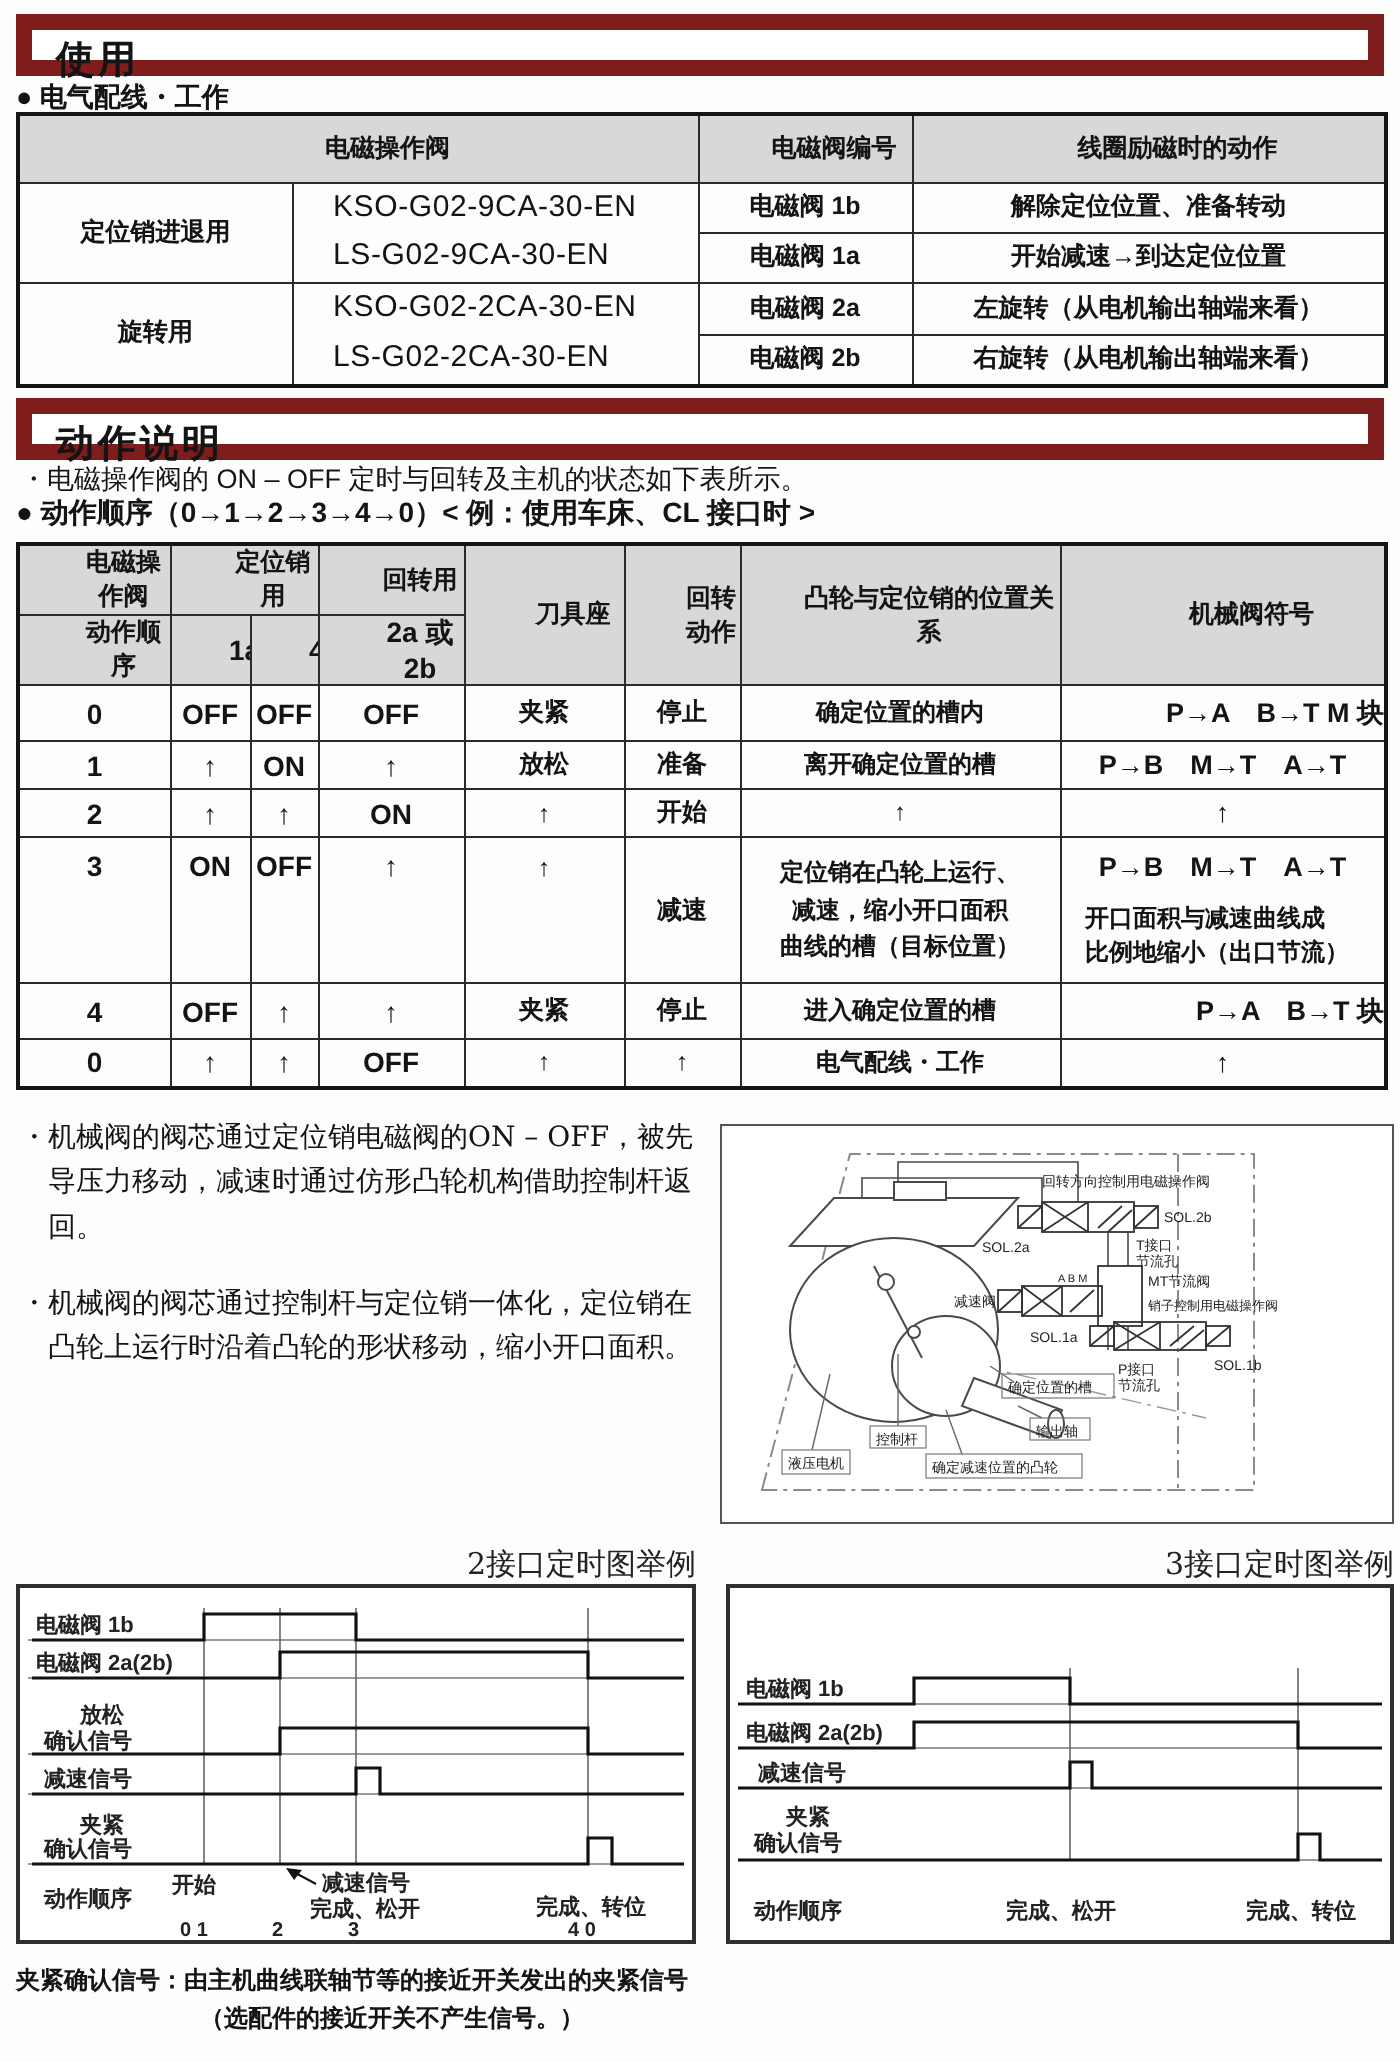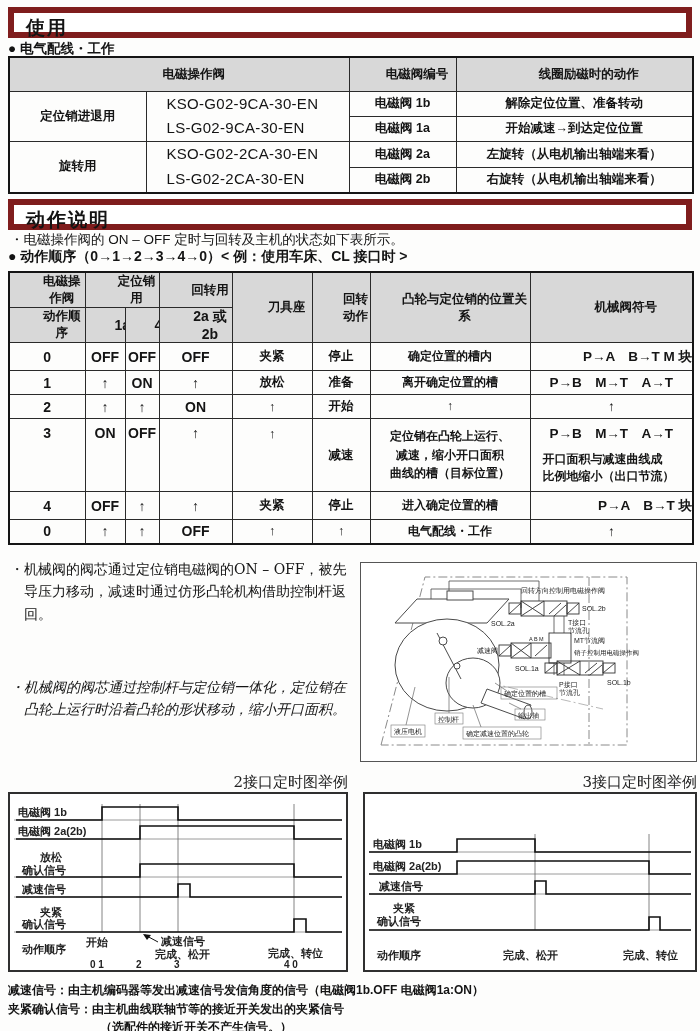--- a/index.html
+++ b/index.html
@@ -5,21 +5,21 @@
   * { box-sizing: border-box; margin: 0; padding: 0; }
   html,body { width: 700px; }
   body {
     position: relative; height: 1031px; background: #fdfdfc;
     font-family: "Liberation Sans", "DejaVu Sans", sans-serif; color: #141414;
   }
   .abs { position: absolute; }
 
   
   .sec-title {
-    left: 8px; width: 684px; height: 31px; border: 6px solid #7f1d1d;
+    left: 8px; width: 684px; height: 31px; border: 8px solid #7f1d1d;
     background: #fff; font-size: 19px; font-weight: bold; padding: 2px 12px;
     letter-spacing: 2px;
   }
   #sec1 { top: 7px; }
   #sec2 { top: 199px; }
 
   .bullet { font-weight: bold; font-size: 13.5px; }
   #bullet1 { top: 40px; left: 8px; }
   #note1   { top: 231px; left: 10px; font-size: 13.5px; }
   #bullet2 { top: 248px; left: 8px; font-size: 14px; }
@@ -45,21 +45,21 @@
   #t2 .sym { font-size: 13.5px; white-space: pre; }
   #t2 .sym-left { text-align: right; padding-left: 5px; }
   #t2 .sym-note { font-size: 12px; white-space: pre-line; text-align: left; padding-left: 12px; margin-top: 8px; font-weight: bold; }
 
   
   .para {
     left: 10px; width: 348px; font-family: "DejaVu Serif", "Liberation Serif", serif;
     font-size: 14px; line-height: 1.6; text-indent: -14px; padding-left: 14px;
   }
   #para1 { top: 558px; }
-  #para2 { top: 676px; font-style: italic; }
+  #para2 { top: 641px; }
 
   
   #diagram { top: 562px; left: 360px; width: 337px; height: 200px; border: 1.5px solid #555; background: #fff; }
   svg text { font-family: "Liberation Sans", "DejaVu Sans", sans-serif; fill: #222; }
 
   
   .td-title { top: 773px; text-align: right; font-family: "DejaVu Serif", "Liberation Serif", serif; font-size: 15px; color: #222; }
   #tl-title { left: 8px;   width: 340px; }
   #tr-title { left: 360px; width: 337px; }
   .td-box { top: 792px; height: 180px; border: 2px solid #2f2f2f; background: #fff; }
@@ -397,16 +397,15 @@
     <text x="28" y="118">夹紧</text>
     <text x="12" y="131">确认信号</text>
     <text x="12" y="165">动作顺序</text>
     <text x="138" y="165">完成、松开</text>
     <text x="258" y="165">完成、转位</text>
   </g>
 </svg>
 </div>
 
 <div class="abs" id="footnotes">
-  <div id="fn1">减速信号：由主机编码器等发出减速信号发信角度的信号（电磁阀1b.OFF 电磁阀1a:ON）</div>
   <div id="fn2">夹紧确认信号：由主机曲线联轴节等的接近开关发出的夹紧信号</div>
   <div id="fn3">（选配件的接近开关不产生信号。）</div>
 </div>
 
 </body></html>

